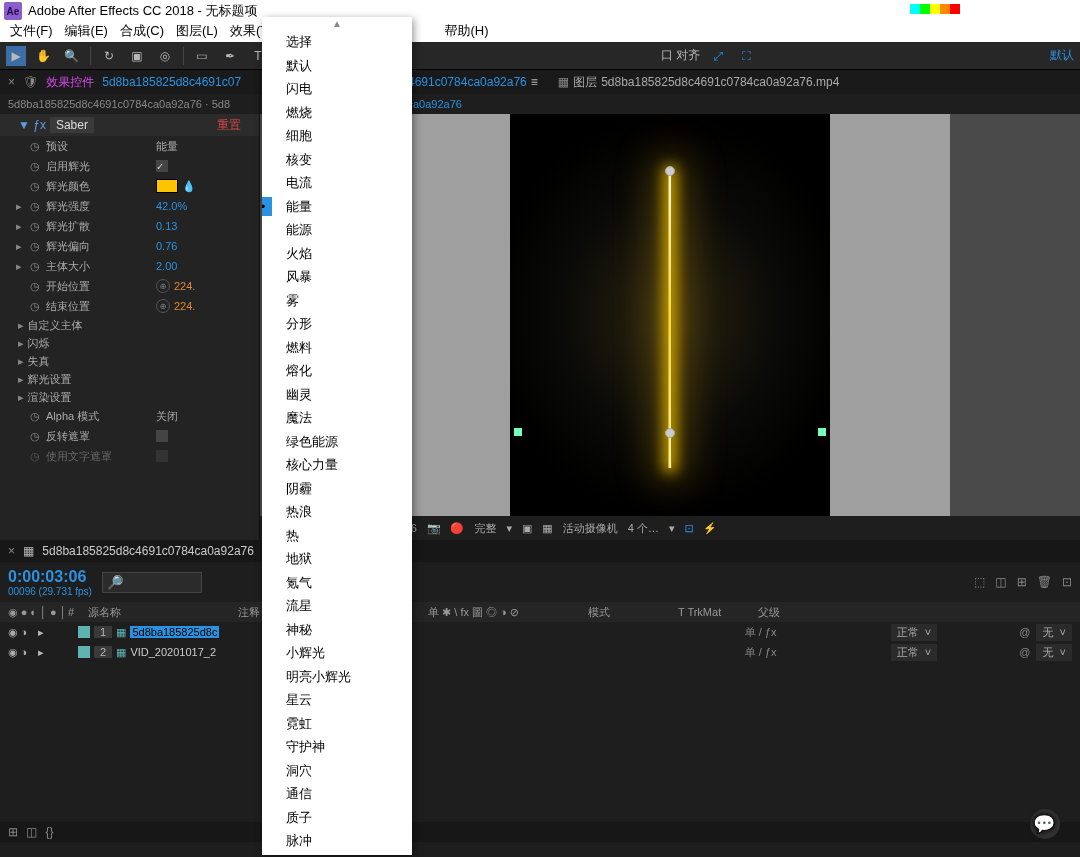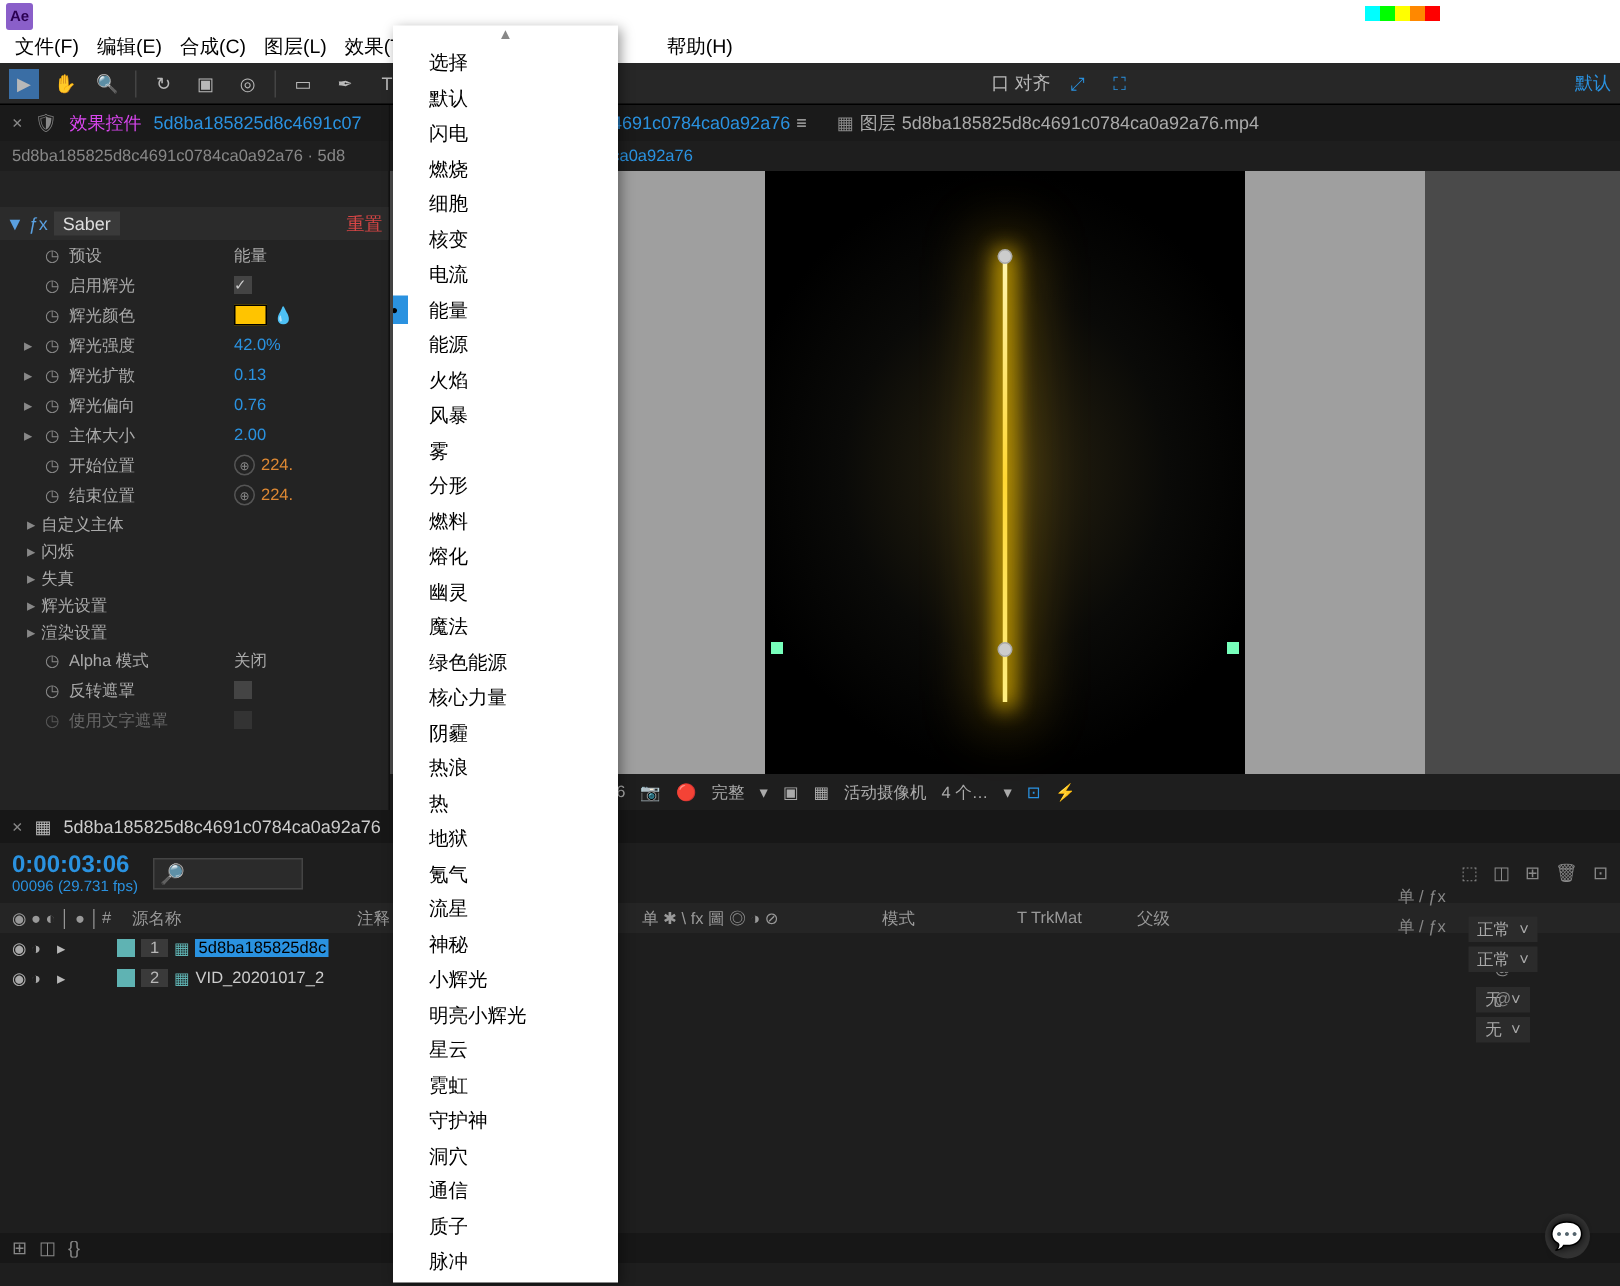--- a/index.html
+++ b/index.html
@@ -14,21 +14,21 @@
 .toolbar .sep { width: 1px; height: 18px; background: #444; }
 .toolbar .right { margin-left: auto; color: #2a92e0; }
 .workspace { display: flex; height: 470px; }
 .left-panel { width: 260px; background: #232323; border-right: 1px solid #111; display: flex; flex-direction: column; }
 .panel-tabs { height: 24px; display: flex; align-items: center; background: #1a1a1a; padding: 0 8px; font-size: 12px; gap: 8px; }
 .panel-tabs .close { color: #888; cursor: pointer; }
 .panel-tabs .admin { color: #888; }
 .panel-tabs .fx-label { color: #d946ef; }
 .panel-tabs .fx-name { color: #2a92e0; text-align: right; }
 .crumb { padding: 4px 8px; font-size: 11px; color: #888; background: #1e1e1e; }
-.fx-header { display: flex; align-items: center; height: 22px; background: #2b2b2b; padding: 0 4px; margin-top: 24px; }
+.fx-header { display: flex; align-items: center; height: 22px; background: #2b2b2b; padding: 0 18px; }
 .fx-header .tog { color: #5aa0e0; margin-right: 4px; }
 .fx-header .fxname { background: #3a3a3a; padding: 1px 6px; color: #ddd; }
 .fx-header .reset { margin-left: auto; color: #d94646; }
 .prop-row { display: flex; align-items: center; height: 20px; padding: 0 6px 0 30px; font-size: 11px; }
 .prop-row .arrow { position: absolute; margin-left: -14px; color: #888; }
 .prop-row .stopwatch { width: 12px; color: #888; margin-right: 4px; }
 .prop-row .label { flex: 0 0 110px; color: #aaa; }
 .prop-row .val { color: #2a92e0; }
 .prop-row .val.orange { color: #dd8833; text-align: right; }
 .prop-row .checkbox { width: 12px; height: 12px; background: #444; display: inline-block; }
@@ -64,36 +64,37 @@
 .tl-cols { height:20px; background:#252525; display:flex; align-items:center; font-size:11px; color:#999; padding:0 8px; }
 .tl-cols .c2 { width: 150px; }
 .tl-cols .cmid { width: 160px; }
 .tl-row { height:20px; display:flex; align-items:center; padding:0 8px; font-size:11px; }
 .tl-row .eye { width:30px; color:#aaa; }
 .tl-row .disc { width:40px; display:flex; gap:2px; align-items:center; }
 .tl-row .num { width:18px; text-align:center; background:#3a3a3a; margin-right:4px; }
 .tl-row .swatch2 { width:12px; height:12px; margin-right:4px; }
 .tl-row .src { color:#ccc; }
 .tl-row .src.sel { background:#2a92e0; color:#000; padding:0 2px; }
-.tl-row .mode-area { margin-left:auto; display:flex; gap:6px; align-items:center;flex-direction:column; }
+.tl-row .mode-area { margin-left:auto; display:flex; gap:6px; align-items:center; }
 .tl-row .mode-dd { background:#2b2b2b; padding:1px 6px; color:#aaa; }
 .dropdown { position:absolute; left:262px; top:17px; width:150px; background:#fff; color:#000; font-size:13px; box-shadow:2px 2px 8px rgba(0,0,0,0.4); z-index:100; max-height: 838px; overflow:hidden; }
 .dropdown .up { text-align:center; color:#888; font-size:10px; padding:1px 0; }
 .dropdown .item { padding: 2px 24px; cursor:pointer; line-height:1.5; }
 .dropdown .item.selected { position:relative; }
 .dropdown .item.selected::before { content:"•"; position:absolute; left:-8px; width:18px; text-align:center; background:#2a92e0; color:#000; top:2px; }
 .watermark { position:absolute; right:20px; bottom:18px; color:#fff; text-shadow:0 0 6px #000; font-size:26px; display:flex; align-items:center; gap:6px; z-index: 200;}
 .watermark .wx { width:30px; height:30px; border-radius:50%; background:#333; display:inline-flex; align-items:center; justify-content:center; font-size:18px; }
 .yellow-bar-segment { position:absolute; right:120px; top:4px; width:50px; height:10px; background: linear-gradient(to right, #0ff 0 20%, #0f0 20% 40%, #ff0 40% 60%, #f80 60% 80%, #f00 80% 100%); }
 </style>
 </head>
 <body>
 
 <div class="title-bar">
   <span class="ae-logo">Ae</span>
+  <span>Adobe After Effects CC 2018 - 无标题项</span>
   <div class="yellow-bar-segment"></div>
 </div>
 
 <div class="menu-bar">
   <span>文件(F)</span>
   <span>编辑(E)</span>
   <span>合成(C)</span>
   <span>图层(L)</span>
   <span>效果(T)</span>
   <span style="margin-left:160px">帮助(H)</span>

